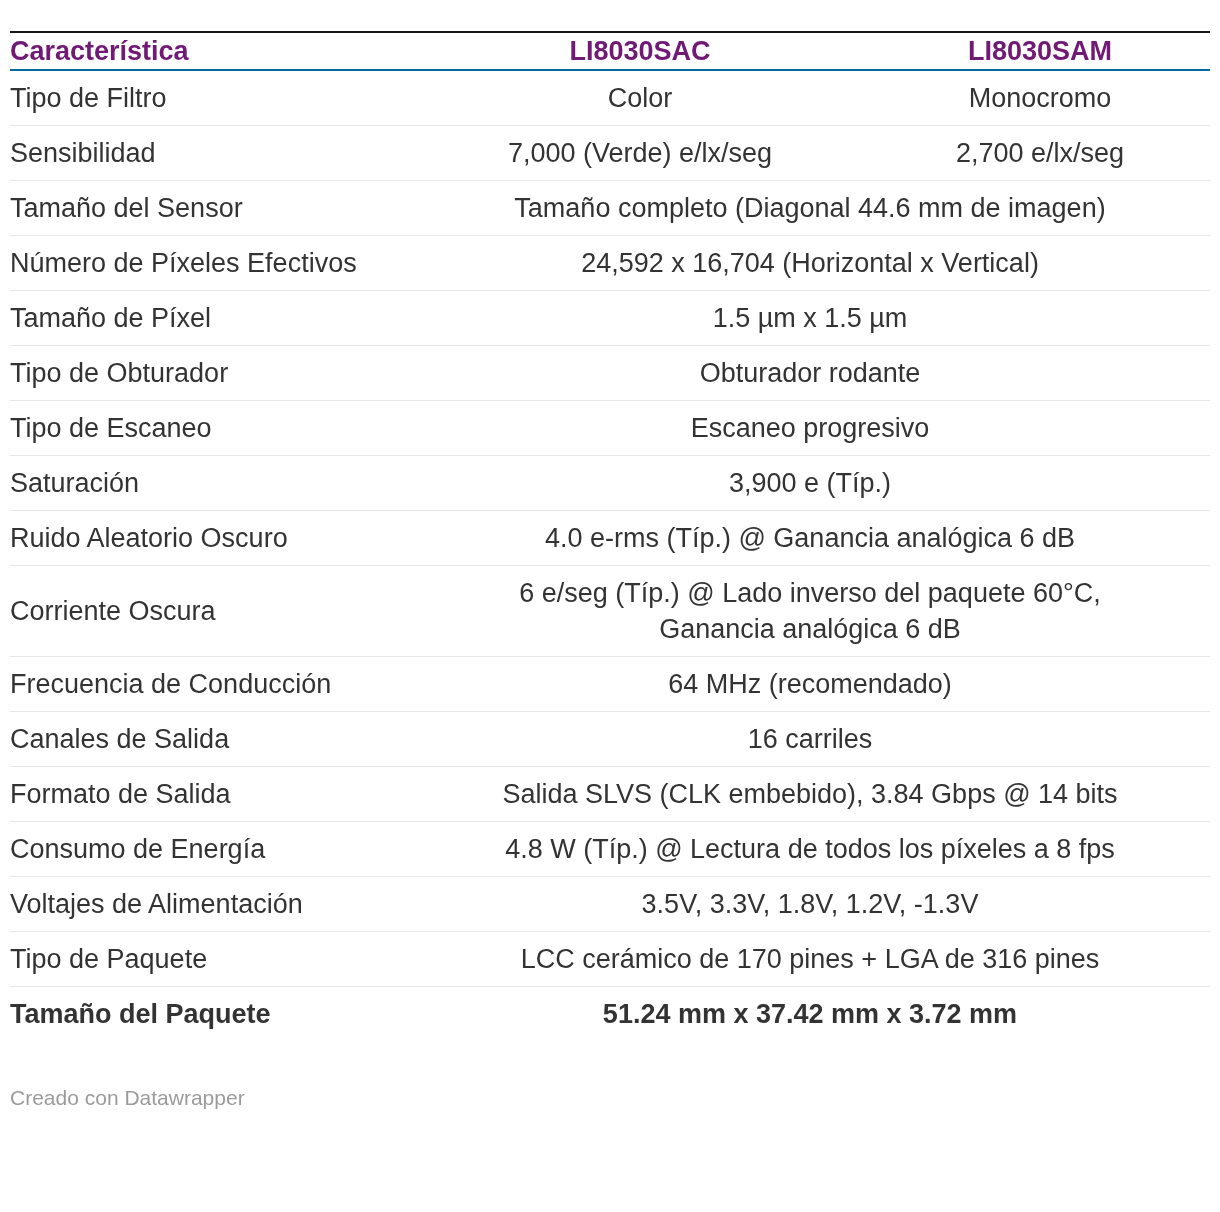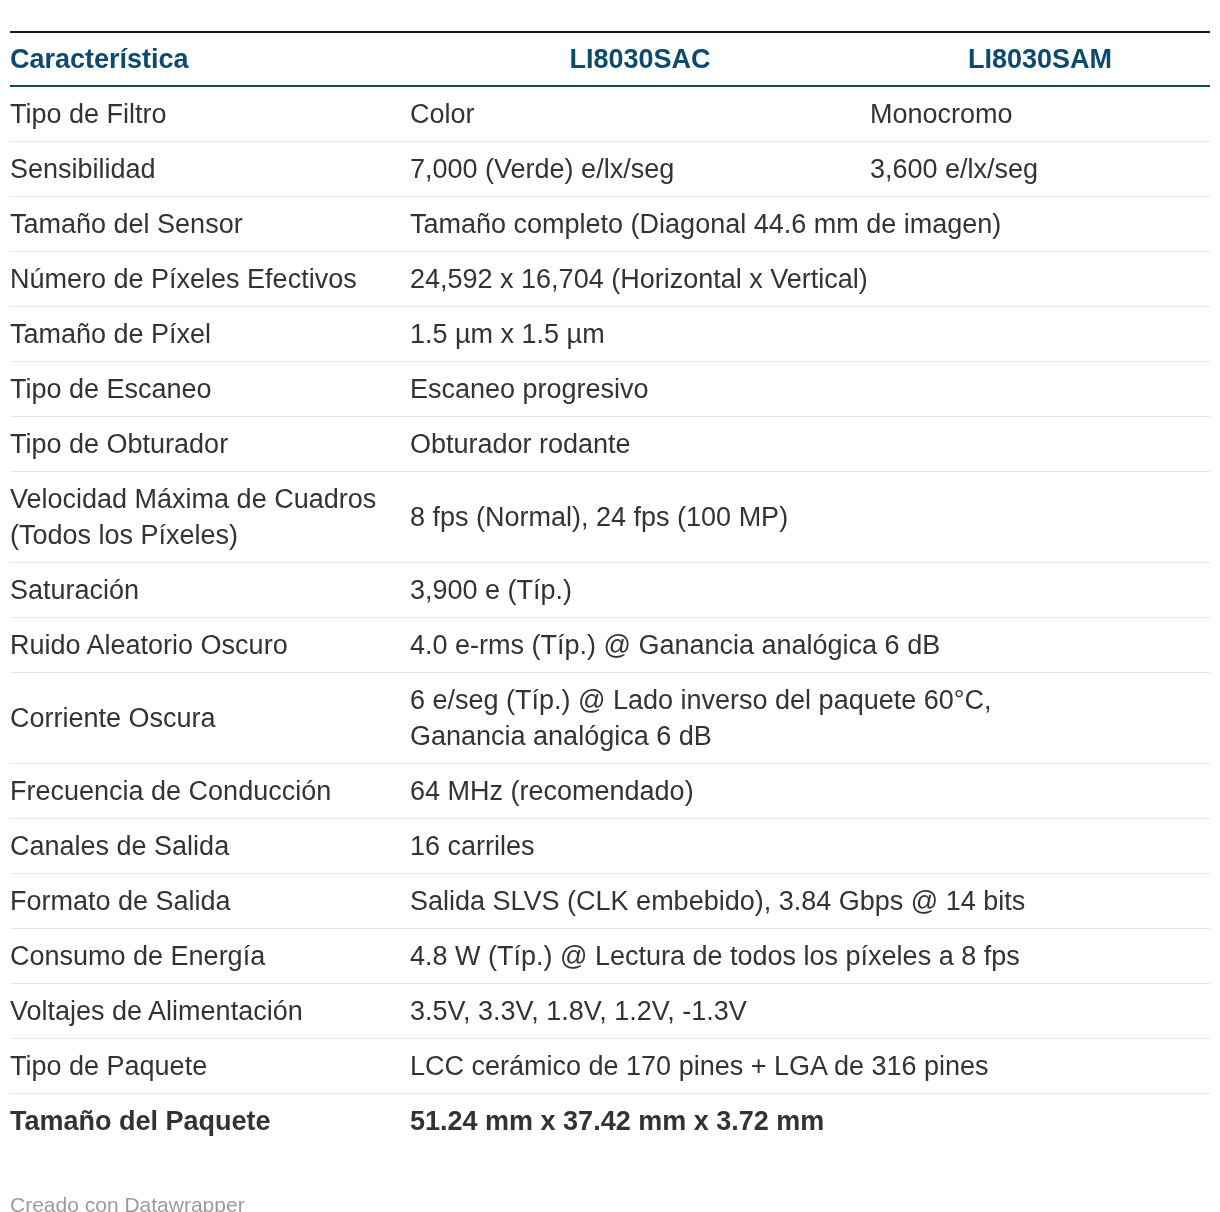--- a/index.html
+++ b/index.html
@@ -20,36 +20,36 @@
     table-layout: fixed;
     border-top: 2px solid #161616;
     font-size: 27px;
     line-height: 36px;
   }
   col.c1 { width: 400px; }
   col.c2 { width: 460px; }
   col.c3 { width: 340px; }
   thead th {
     font-weight: bold;
-    color: #0c4a6e;
-    border-bottom: 2px solid #14532d;
-    padding: 8px 0;
+    color: #701a75;
+    border-bottom: 2px solid #0369a1;
+    padding: 0 0;
     vertical-align: middle;
   }
   thead th.left { text-align: left; }
   thead th.center { }
   tbody td {
     border-bottom: 1px solid #e7e7e7;
     padding: 9px 0;
     vertical-align: middle;
     color: #333333;
   }
   tbody tr:last-child td { border-bottom: none; font-weight: bold; }
   td.label { text-align: left; padding-right: 12px; }
-  td.value { text-align: left; white-space: pre-line; }
+  td.value { text-align: center; white-space: pre-line; }
   .footer {
     margin-top: 44px;
     font-size: 21px;
     line-height: 26px;
     color: #9b9b9b;
   }
 </style>
 </head>
 <body>
 
@@ -69,45 +69,41 @@
     </thead>
     <tbody>
       <tr>
         <td class="label">Tipo de Filtro</td>
         <td class="value">Color</td>
         <td class="value">Monocromo</td>
       </tr>
       <tr>
         <td class="label">Sensibilidad</td>
         <td class="value">7,000 (Verde) e/lx/seg</td>
-        <td class="value">3,600 e/lx/seg</td>
+        <td class="value">2,700 e/lx/seg</td>
       </tr>
       <tr>
         <td class="label">Tamaño del Sensor</td>
         <td class="value" colspan="2">Tamaño completo (Diagonal 44.6 mm de imagen)</td>
       </tr>
       <tr>
         <td class="label">Número de Píxeles Efectivos</td>
         <td class="value" colspan="2">24,592 x 16,704 (Horizontal x Vertical)</td>
       </tr>
       <tr>
         <td class="label">Tamaño de Píxel</td>
         <td class="value" colspan="2">1.5 µm x 1.5 µm</td>
       </tr>
       <tr>
-        <td class="label">Tipo de Escaneo</td>
-        <td class="value" colspan="2">Escaneo progresivo</td>
-      </tr>
-      <tr>
         <td class="label">Tipo de Obturador</td>
         <td class="value" colspan="2">Obturador rodante</td>
       </tr>
       <tr>
-        <td class="label">Velocidad Máxima de Cuadros (Todos los Píxeles)</td>
-        <td class="value" colspan="2">8 fps (Normal), 24 fps (100 MP)</td>
+        <td class="label">Tipo de Escaneo</td>
+        <td class="value" colspan="2">Escaneo progresivo</td>
       </tr>
       <tr>
         <td class="label">Saturación</td>
         <td class="value" colspan="2">3,900 e (Típ.)</td>
       </tr>
       <tr>
         <td class="label">Ruido Aleatorio Oscuro</td>
         <td class="value" colspan="2">4.0 e-rms (Típ.) @ Ganancia analógica 6 dB</td>
       </tr>
       <tr>

